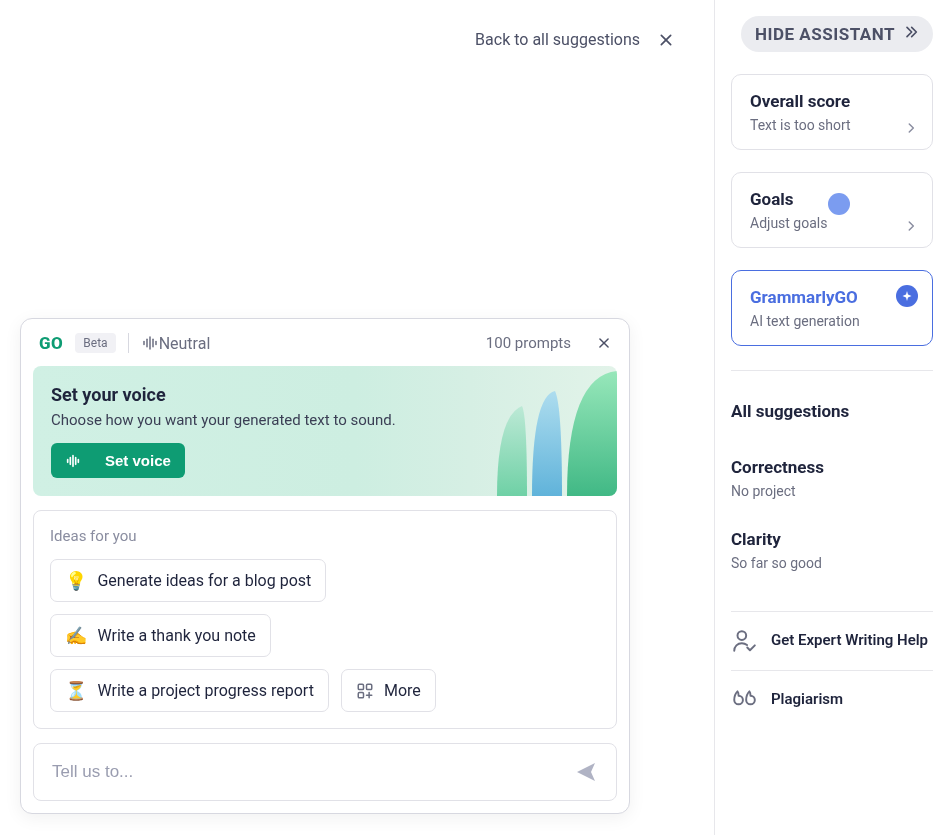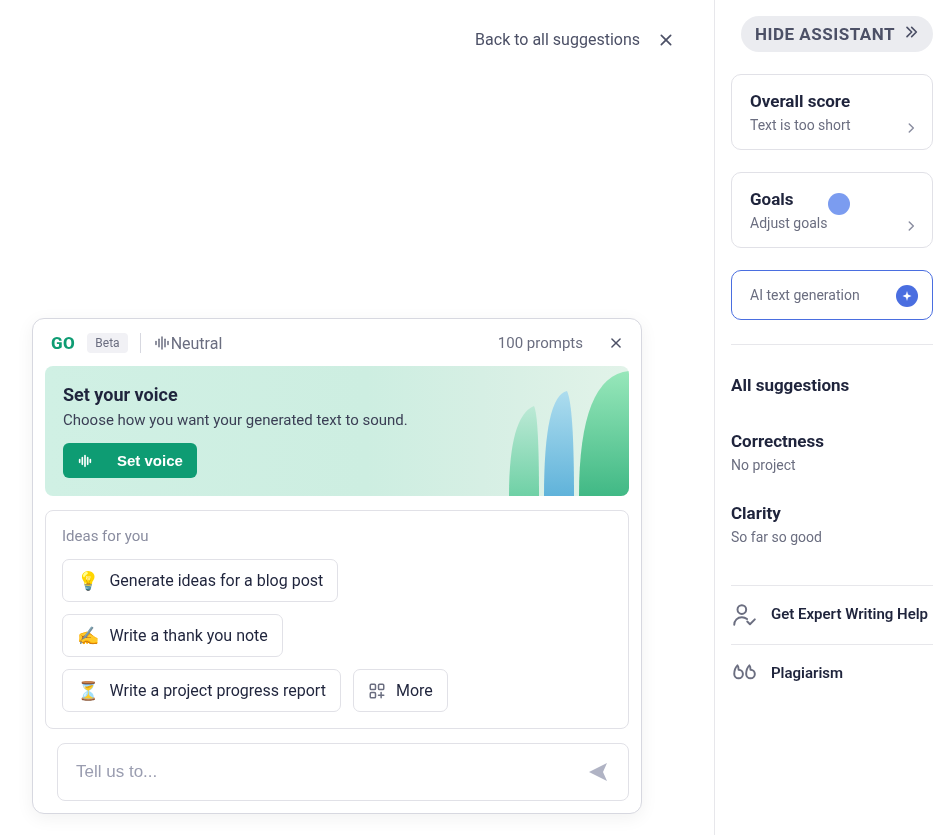--- a/index.html
+++ b/index.html
@@ -148,21 +148,21 @@
       gap: 18px;
       font-size: 16px;
       color: #4c5066;
       cursor: pointer;
     }
     .back-bar .x { width: 16px; height: 16px; }
 
     
     .go-panel {
       position: absolute;
-      left: 32px;
+      left: 20px;
       top: 318px;
       width: 610px;
       border: 1px solid #d7d8e0;
       border-radius: 12px;
       background: #fff;
       box-shadow: 0 4px 18px rgba(0,0,0,0.06);
       padding-bottom: 12px;
     }
 
     .go-header {
@@ -235,21 +235,21 @@
       display: inline-flex;
       align-items: center;
       gap: 10px;
       cursor: pointer;
       background: #fff;
     }
     .idea-chip .emoji { font-size: 18px; }
     .more-chip svg { width: 18px; height: 18px; }
 
     .prompt-input-box {
-      margin: 14px 12px 0 24px;
+      margin: 14px 12px 0 12px;
       border: 1px solid #e1e1e7;
       border-radius: 8px;
       padding: 16px 18px;
       display: flex;
       align-items: center;
     }
     .prompt-input {
       border: none;
       outline: none;
       font-size: 17px;
@@ -397,20 +397,21 @@
         <polyline points="9 5 16 12 9 19"></polyline>
       </svg>
   </div>
 
   <div class="sidebar-card active">
     <span class="badge-icon">
       <svg width="12" height="12" viewBox="0 0 24 24" fill="#fff">
           <path d="M12 2 L14 9 L21 12 L14 15 L12 22 L10 15 L3 12 L10 9 Z"></path>
         </svg>
     </span>
+    <h3>GrammarlyGO</h3>
     <div class="subtitle">AI text generation</div>
   </div>
 
   <hr class="divider">
 
   <div class="sidebar-section">
     <h4>All suggestions</h4>
   </div>
 
   <div class="sidebar-section">

